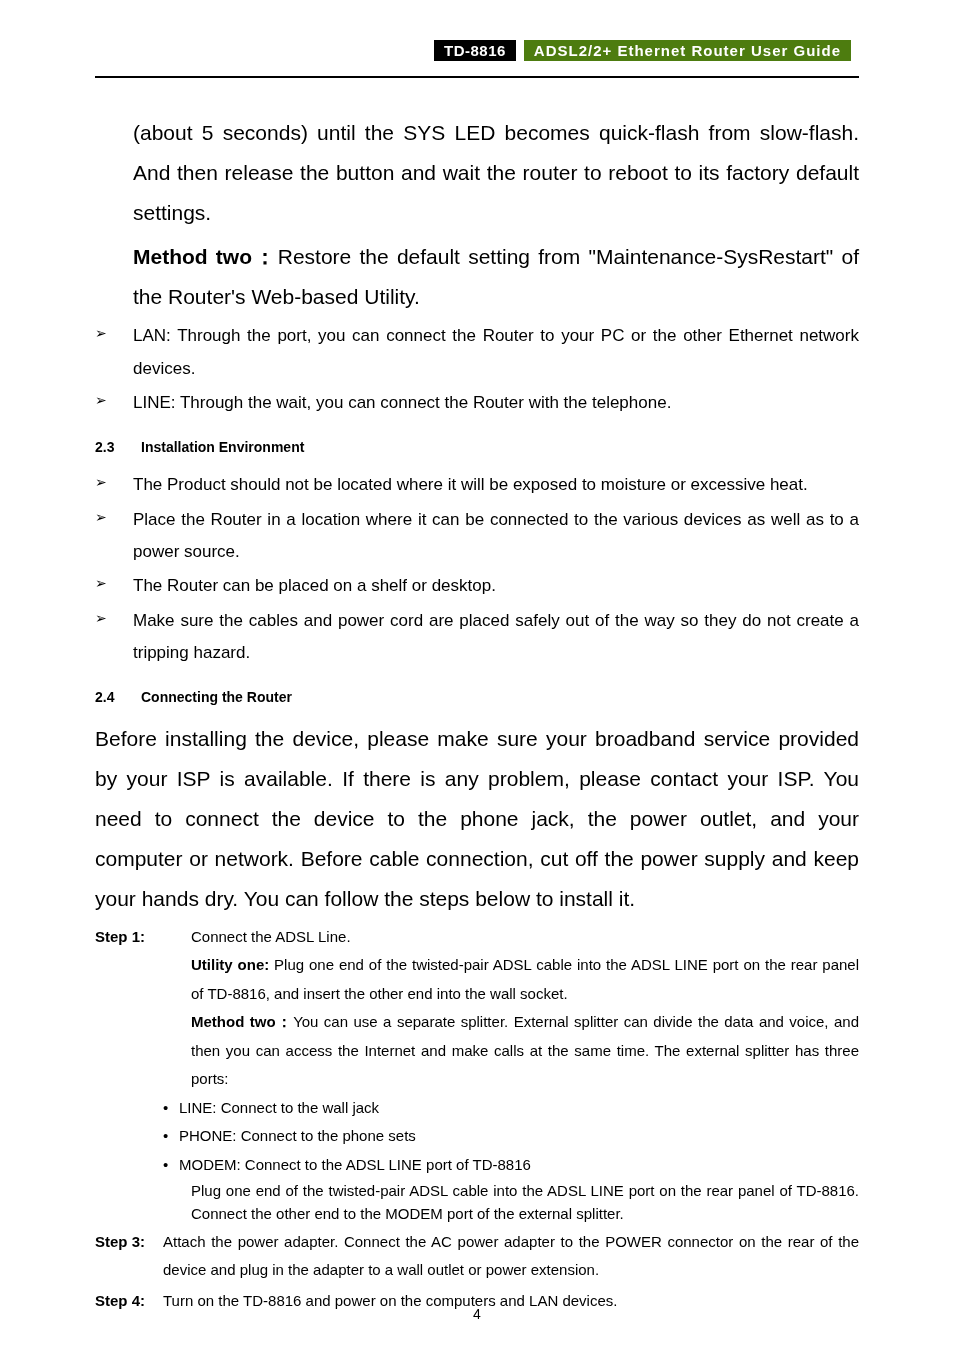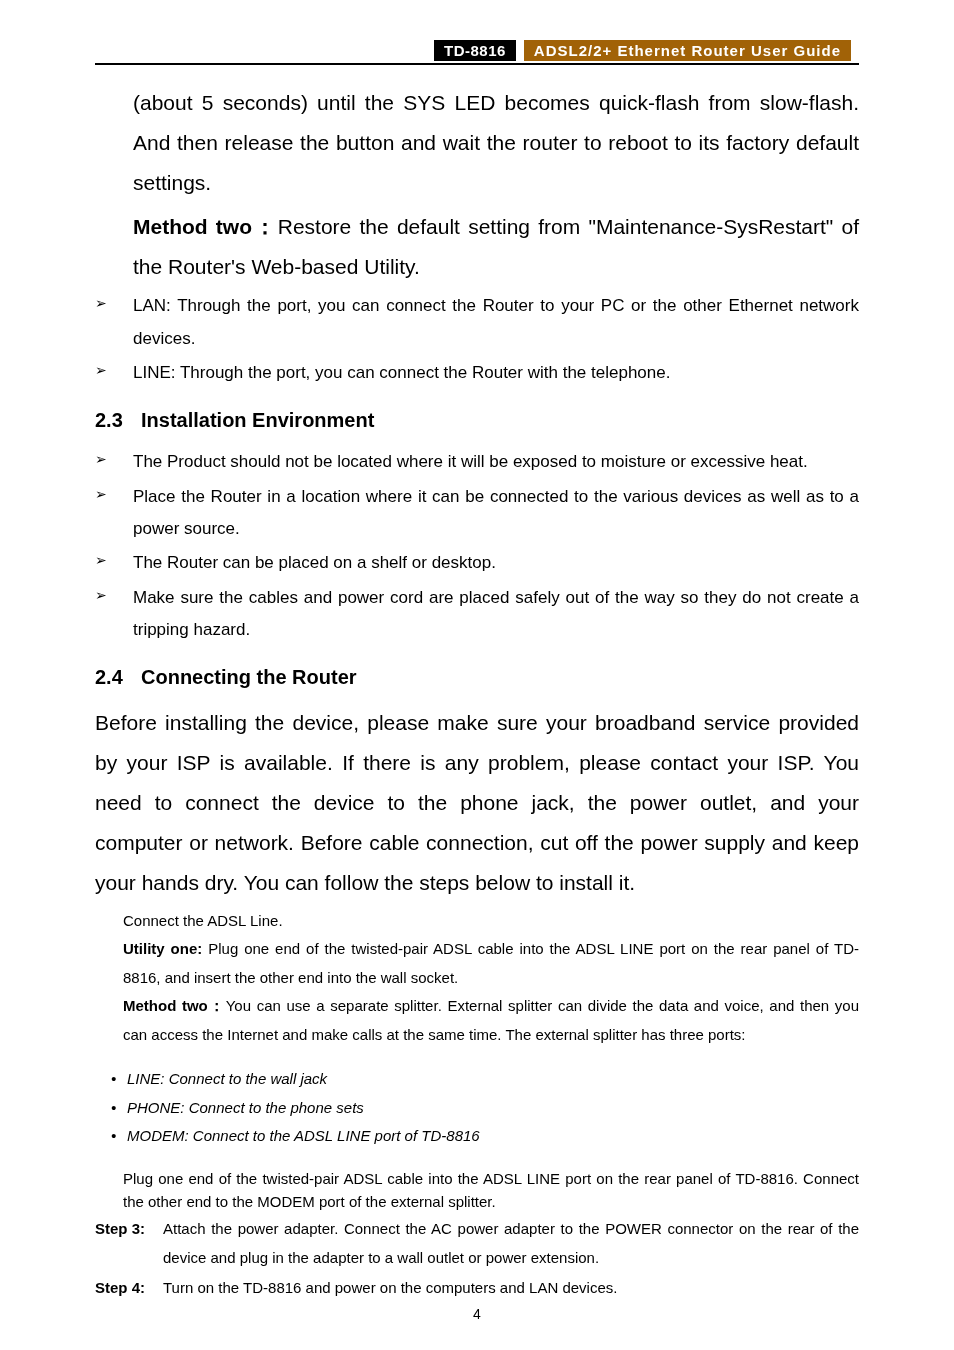--- a/index.html
+++ b/index.html
@@ -13,34 +13,34 @@
     width: 954px;
     height: 1350px;
     box-sizing: border-box;
     padding: 40px 95px 50px 95px;
     position: relative;
   }
   .header {
     display: flex;
     justify-content: flex-end;
     align-items: center;
-    padding-bottom: 2px;
+    padding-bottom: 15px;
     border-bottom: 2.5px solid #000;
-    margin-bottom: 18px;
+    margin-bottom: 35px;
   }
   .header .model {
     background: #000;
     color: #fff;
     padding: 2px 10px 2px 10px;
     font-weight: bold;
     font-size: 15px;
     letter-spacing: 0.5px;
   }
   .header .title {
-    background: #a16207;
+    background: #4d7c0f;
     color: #fff;
     padding: 2px 10px 2px 10px;
     font-weight: bold;
     font-size: 15px;
     letter-spacing: 1px;
   }
   .header .gap {
     width: 8px;
     display: inline-block;
   }
@@ -75,21 +75,21 @@
     font-size: 14px;
     color: #000;
   }
   .indent-block {
     padding-left: 38px;
     font-size: 15px;
     line-height: 1.9;
     text-align: justify;
   }
   h2 {
-    font-size: 20px;
+    font-size: 14px;
     font-weight: bold;
     margin: 20px 0 14px 0;
   }
   h2 .num {
     display: inline-block;
     width: 46px;
   }
   .steps {
     font-size: 15px;
     line-height: 1.9;
@@ -107,22 +107,21 @@
     flex: 1;
     text-align: justify;
   }
   .step-body .sub {
     line-height: 1.9;
     margin-left: 28px;
   }
   .dot-list {
     list-style: none;
     padding: 0;
-    margin: 16px;
-    font-style: italic;
+    margin: 0;
   }
   .dot-list li {
     position: relative;
     padding-left: 16px;
     line-height: 1.9;
   }
   .dot-list li::before {
     content: "•";
     position: absolute;
     left: 0;
@@ -152,21 +151,21 @@
 
   <div class="indent-block">
     <div class="para">(about 5 seconds) until the SYS LED becomes quick-flash from slow-flash. And then release the button and wait the router to reboot to its factory default settings.</div>
     <div class="para">
       <b>Method two：</b><span>Restore the default setting from "Maintenance-SysRestart" of the Router's Web-based Utility.</span>
     </div>
   </div>
 
   <ul class="bullets">
     <li>LAN: Through the port, you can connect the Router to your PC or the other Ethernet network devices.</li>
-    <li>LINE: Through the port, you can connect the Router with the telephone.</li>
+    <li>LINE: Through the wait, you can connect the Router with the telephone.</li>
   </ul>
 
   <h2>
     <span class="num">2.3</span><span>Installation Environment</span>
   </h2>
 
   <ul class="bullets">
     <li>The Product should not be located where it will be exposed to moisture or excessive heat.</li>
     <li>Place the Router in a location where it can be connected to the various devices as well as to a power source.</li>
     <li>The Router can be placed on a shelf or desktop.</li>
@@ -175,20 +174,21 @@
 
   <h2>
     <span class="num">2.4</span><span>Connecting the Router</span>
   </h2>
 
   <p>Before installing the device, please make sure your broadband service provided by your ISP is available. If there is any problem, please contact your ISP. You need to connect the device to the phone jack, the power outlet, and your computer or network. Before cable connection, cut off the power supply and keep your hands dry. You can follow the steps below to install it.</p>
 
   <div class="steps">
 
     <div class="step">
+      <div class="step-label">Step 1:</div>
       <div class="step-body">
         <div class="sub">Connect the ADSL Line.</div>
         <div class="sub">
           <b>Utility one:</b><span> Plug one end of the twisted-pair ADSL cable into the ADSL LINE port on the rear panel of TD-8816, and insert the other end into the wall socket.</span>
         </div>
         <div class="sub">
           <b>Method two：</b><span>You can use a separate splitter. External splitter can divide the data and voice, and then you can access the Internet and make calls at the same time. The external splitter has three ports:</span>
         </div>
         <ul class="dot-list">
           <li>LINE: Connect to the wall jack</li>

